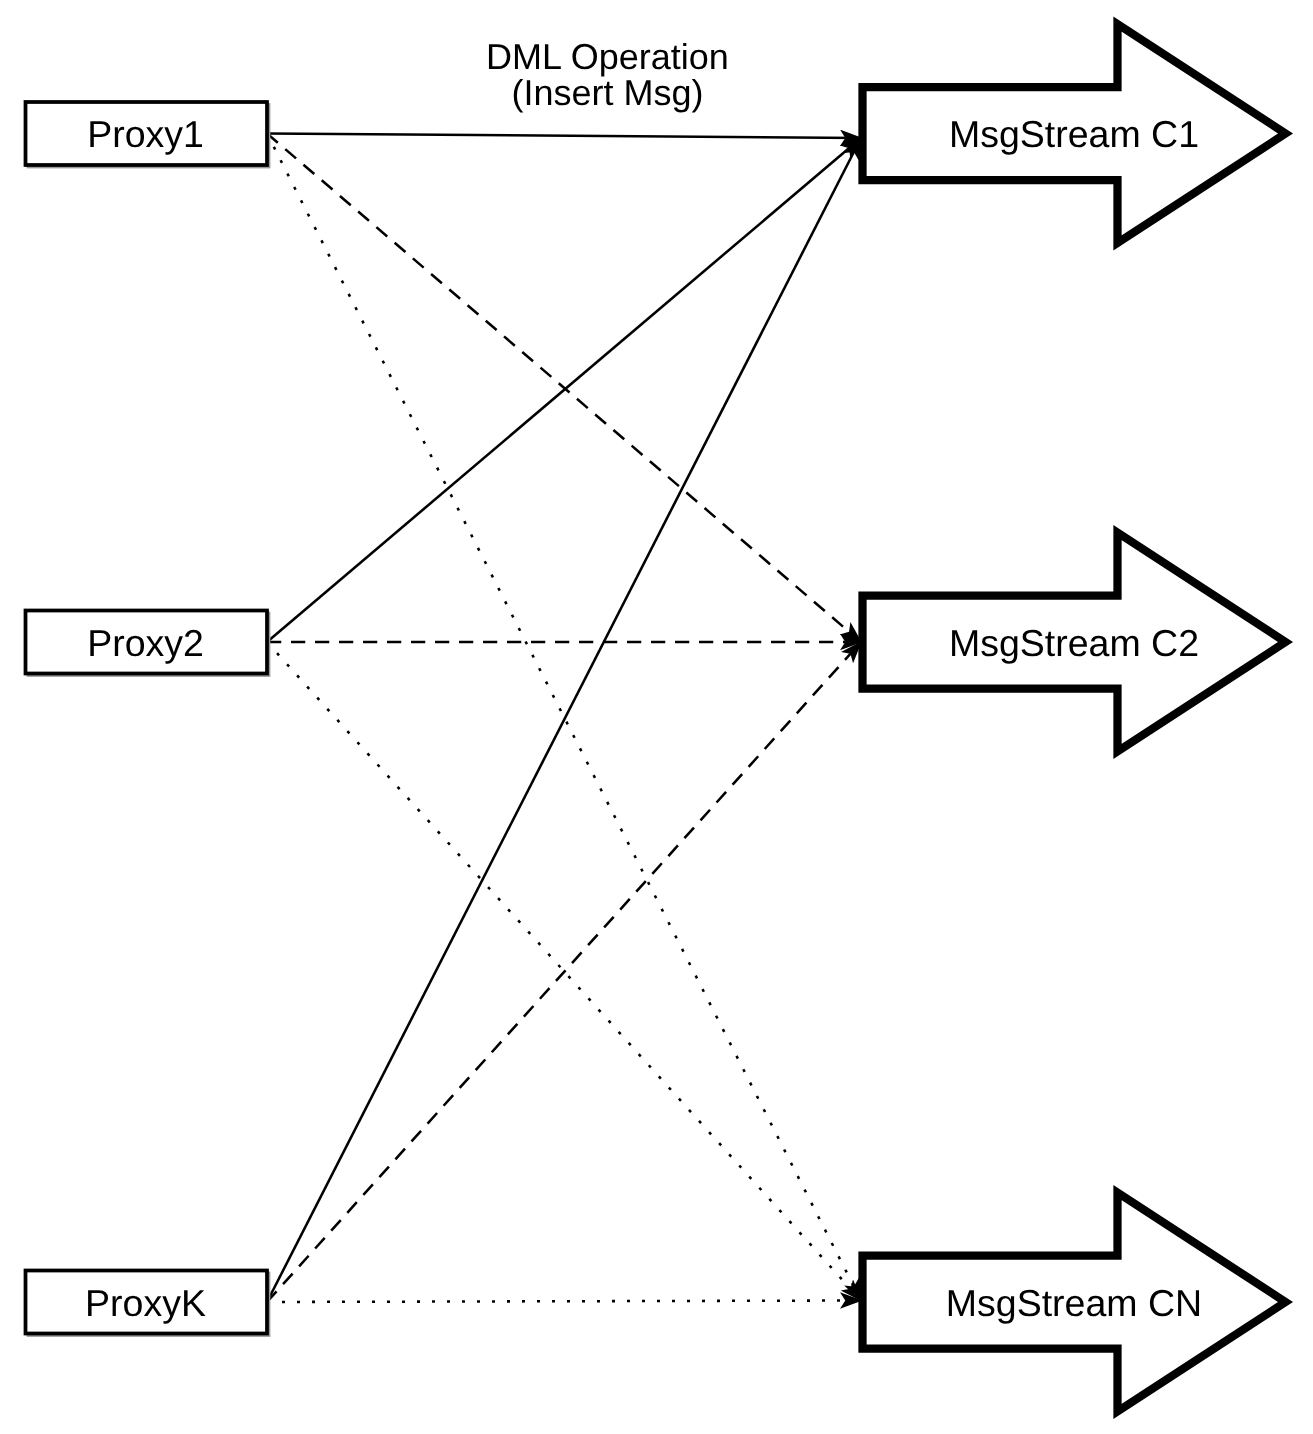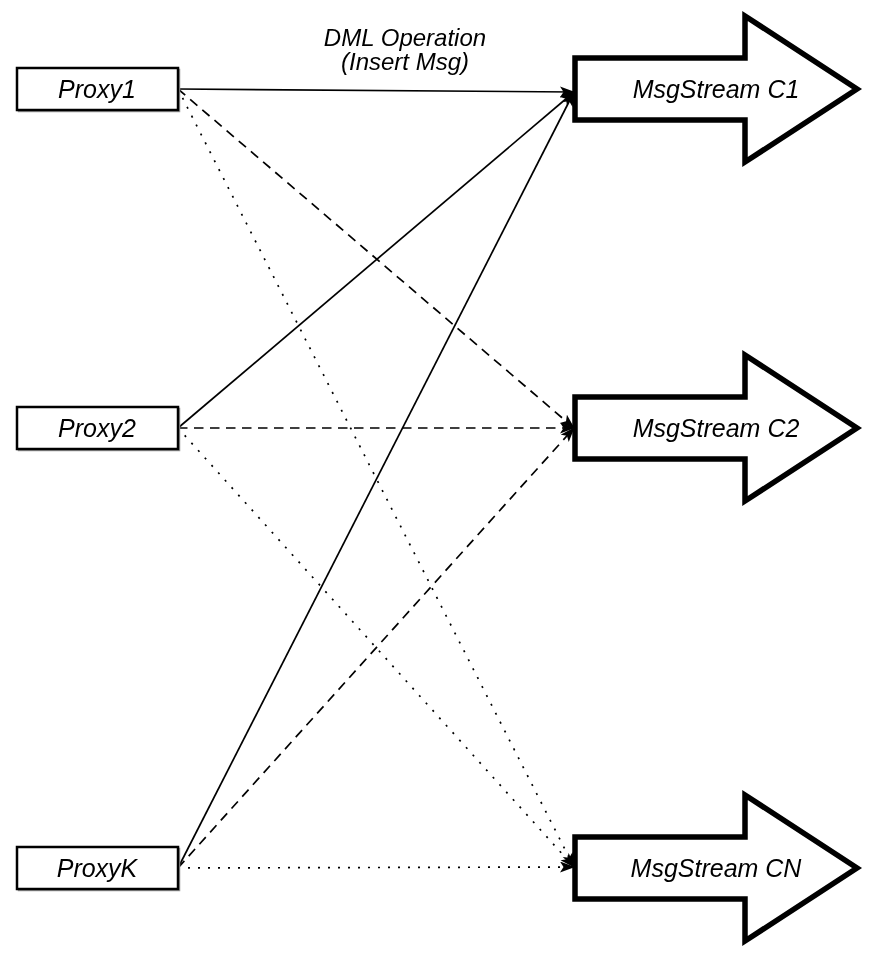--- a/index.html
+++ b/index.html
@@ -6,21 +6,20 @@
     margin: 0;
     padding: 0;
     background: #ffffff;
   }
   .canvas {
     width: 875px;
     height: 956px;
     position: relative;
     background: #ffffff;
     font-family: "Liberation Sans", sans-serif;
-    font-style: italic;
   }
   svg { display: block; }
   .node-rect {
     fill: #ffffff;
     stroke: #000000;
     stroke-width: 2.5;
   }
   .node-rect-shadow {
     fill: none;
     stroke: #999999;

